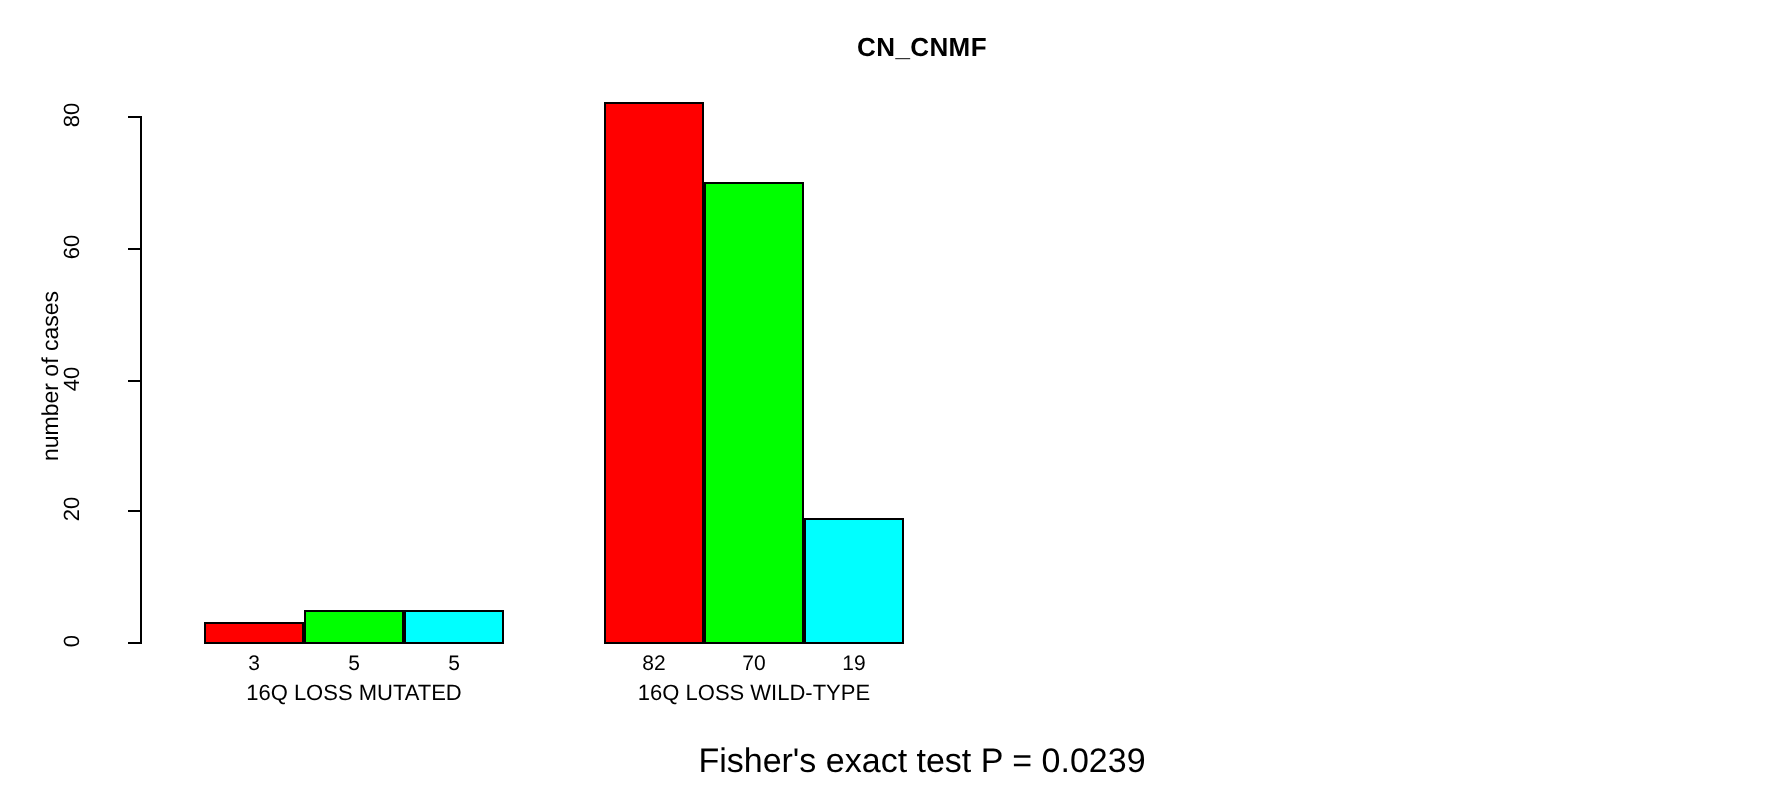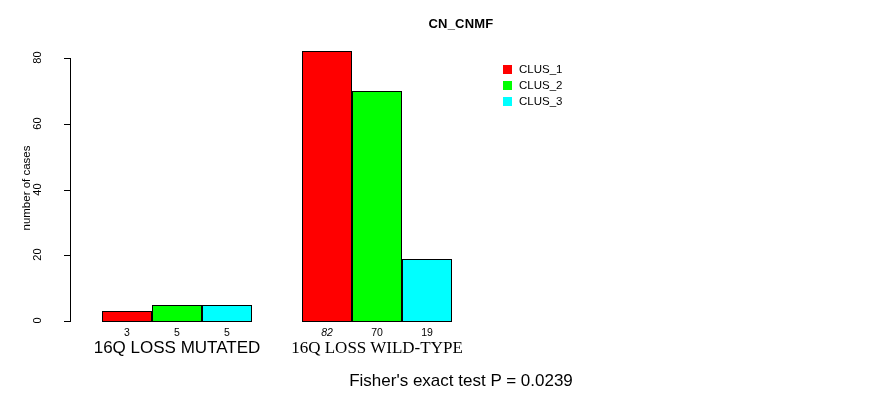--- a/index.html
+++ b/index.html
@@ -87,21 +87,21 @@
     position: absolute;
     top: 326px;
     font-size: 10.5px;
     text-align: center;
     line-height: 12px;
   }
   
   .group-label {
     position: absolute;
     top: 341px;
-    font-size: 17px;
+    font-size: 11px;
     text-align: center;
     line-height: 13px;
     white-space: nowrap;
   }
   
   #legend {
     position: absolute;
     left: 487px;
     top: 61px;
   }
@@ -158,44 +158,30 @@
   </div>
 
   <div id="bars-layer">
       <div class="bar" style="left: 86px; width: 50px; height: 10.8625px; top: 311.137px; background: rgb(255, 0, 0);"></div>
       <div class="bar-value" style="left: 86px; width: 50px;">3</div>
       <div class="bar" style="left: 136px; width: 50px; height: 17.4375px; top: 304.562px; background: rgb(0, 255, 0);"></div>
       <div class="bar-value" style="left: 136px; width: 50px;">5</div>
       <div class="bar" style="left: 186px; width: 50px; height: 17.4375px; top: 304.562px; background: rgb(0, 255, 255);"></div>
       <div class="bar-value" style="left: 186px; width: 50px;">5</div>
       <div class="bar" style="left: 286px; width: 50px; height: 270.575px; top: 51.425px; background: rgb(255, 0, 0);"></div>
-      <div class="bar-value" style="left: 286px; width: 50px; font-style: italic;">82</div>
+      <div class="bar-value" style="left: 286px; width: 50px;">82</div>
       <div class="bar" style="left: 336px; width: 50px; height: 231.125px; top: 90.875px; background: rgb(0, 255, 0);"></div>
       <div class="bar-value" style="left: 336px; width: 50px; text-align: center;">70</div>
       <div class="bar" style="left: 386px; width: 50px; height: 63.4625px; top: 258.538px; background: rgb(0, 255, 255);"></div>
       <div class="bar-value" style="left: 386px; width: 50px; text-align: center;">19</div>
     </div>
 
   <div id="x-axis">
       <div class="x-axis-line" style="left: 86px; width: 150px;"></div>
       <div class="group-label" style="left: 46px; width: 230px;">16Q LOSS MUTATED</div>
       <div class="x-axis-line" style="left: 286px; width: 150px;"></div>
-      <div class="group-label" style="left: 246px; width: 230px; font-family: Liberation Serif, serif;">16Q LOSS WILD-TYPE</div>
+      <div class="group-label" style="left: 246px; width: 230px;">16Q LOSS WILD-TYPE</div>
     </div>
 
-  <div id="legend">
-      <div class="legend-row">
-        <span class="legend-swatch" style="background: rgb(255, 0, 0);"></span>
-        <span class="legend-label">CLUS_1</span>
-      </div>
-      <div class="legend-row">
-        <span class="legend-swatch" style="background: rgb(0, 255, 0);"></span>
-        <span class="legend-label">CLUS_2</span>
-      </div>
-      <div class="legend-row">
-        <span class="legend-swatch" style="background: rgb(0, 255, 255);"></span>
-        <span class="legend-label">CLUS_3</span>
-      </div>
-    </div>
 
   <div id="footer-note">Fisher's exact test P = 0.0239</div>
 
 </div>
 
 </body></html>

